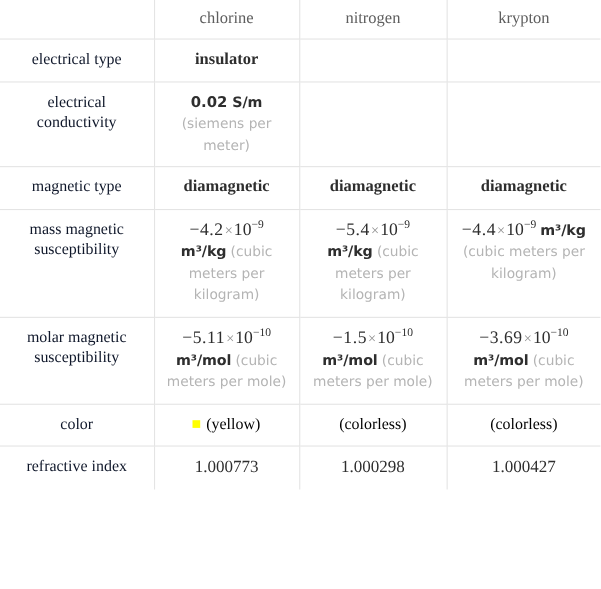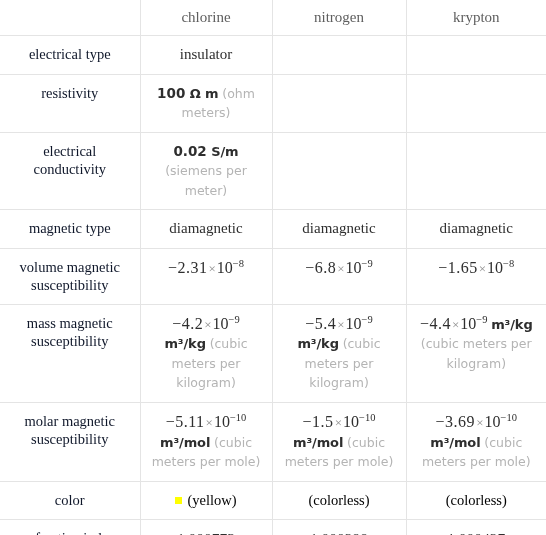--- a/index.html
+++ b/index.html
@@ -120,21 +120,21 @@
     font-family: "Liberation Serif", "DejaVu Serif", serif;
     font-size: 14.5px;
   }
   .plainnum {
     font-family: "Liberation Serif", "DejaVu Serif", serif;
     font-size: 15.5px;
     color: #2e2e2e;
   }
   .bold-serif {
     font-family: "Liberation Serif", "DejaVu Serif", serif;
-    font-weight: normal;
+    font-weight: bold;
     font-size: 15px;
   }
 </style>
 </head>
 <body>
 
 <table class="props">
   <colgroup>
     <col class="c-label">
       <col class="c-v1">
@@ -150,42 +150,30 @@
     </tr>
   </thead>
   <tbody id="tbody">
       <tr>
         <td class="rowlabel">electrical type</td>
         <td class="val"><span class="bold-serif">insulator</span></td>
         <td class="val empty"></td>
         <td class="val empty"></td>
       </tr>
       <tr>
-        <td class="rowlabel">resistivity</td>
-        <td class="val"><span class="numsans">100</span><span class="unit">&nbsp;Ω m</span> <span class="note">(ohm meters)</span></td>
-        <td class="val empty"></td>
-        <td class="val empty"></td>
-      </tr>
-      <tr>
         <td class="rowlabel">electrical conductivity</td>
         <td class="val"><span class="numsans">0.02</span><span class="unit">&nbsp;S/m</span> <span class="note">(siemens per meter)</span></td>
         <td class="val empty"></td>
         <td class="val empty"></td>
       </tr>
       <tr>
         <td class="rowlabel">magnetic type</td>
         <td class="val"><span class="bold-serif">diamagnetic</span></td>
         <td class="val"><span class="bold-serif">diamagnetic</span></td>
         <td class="val"><span class="bold-serif">diamagnetic</span></td>
-      </tr>
-      <tr>
-        <td class="rowlabel">volume magnetic susceptibility</td>
-        <td class="val"><span class="sci"><span class="minus">−2.31</span><span class="times">×</span>10<sup>−8</sup></span></td>
-        <td class="val"><span class="sci"><span class="minus">−6.8</span><span class="times">×</span>10<sup>−9</sup></span></td>
-        <td class="val"><span class="sci"><span class="minus">−1.65</span><span class="times">×</span>10<sup>−8</sup></span></td>
       </tr>
       <tr>
         <td class="rowlabel">mass magnetic susceptibility</td>
         <td class="val"><span class="sci"><span class="minus">−4.2</span><span class="times">×</span>10<sup>−9</sup></span> <span class="unit">m³/kg</span> <span class="note">(cubic meters per kilogram)</span></td>
         <td class="val"><span class="sci"><span class="minus">−5.4</span><span class="times">×</span>10<sup>−9</sup></span> <span class="unit">m³/kg</span> <span class="note">(cubic meters per kilogram)</span></td>
         <td class="val"><span class="sci"><span class="minus">−4.4</span><span class="times">×</span>10<sup>−9</sup></span> <span class="unit">m³/kg</span> <span class="note">(cubic meters per kilogram)</span></td>
       </tr>
       <tr>
         <td class="rowlabel">molar magnetic susceptibility</td>
         <td class="val"><span class="sci"><span class="minus">−5.11</span><span class="times">×</span>10<sup>−10</sup></span> <span class="unit">m³/mol</span> <span class="note">(cubic meters per mole)</span></td>

